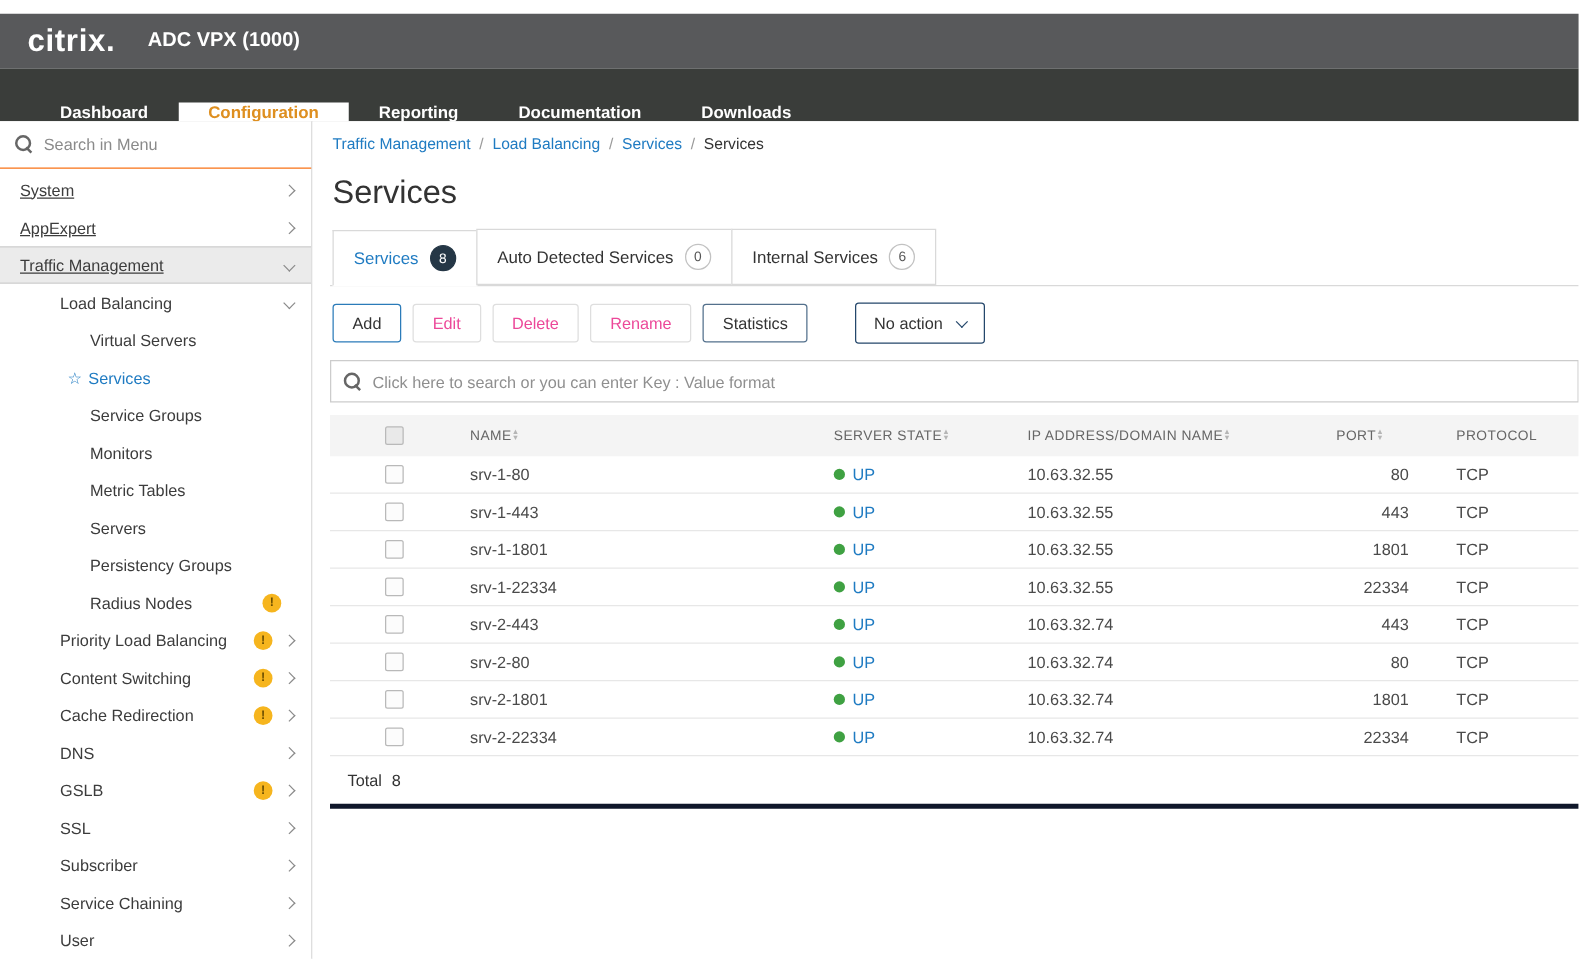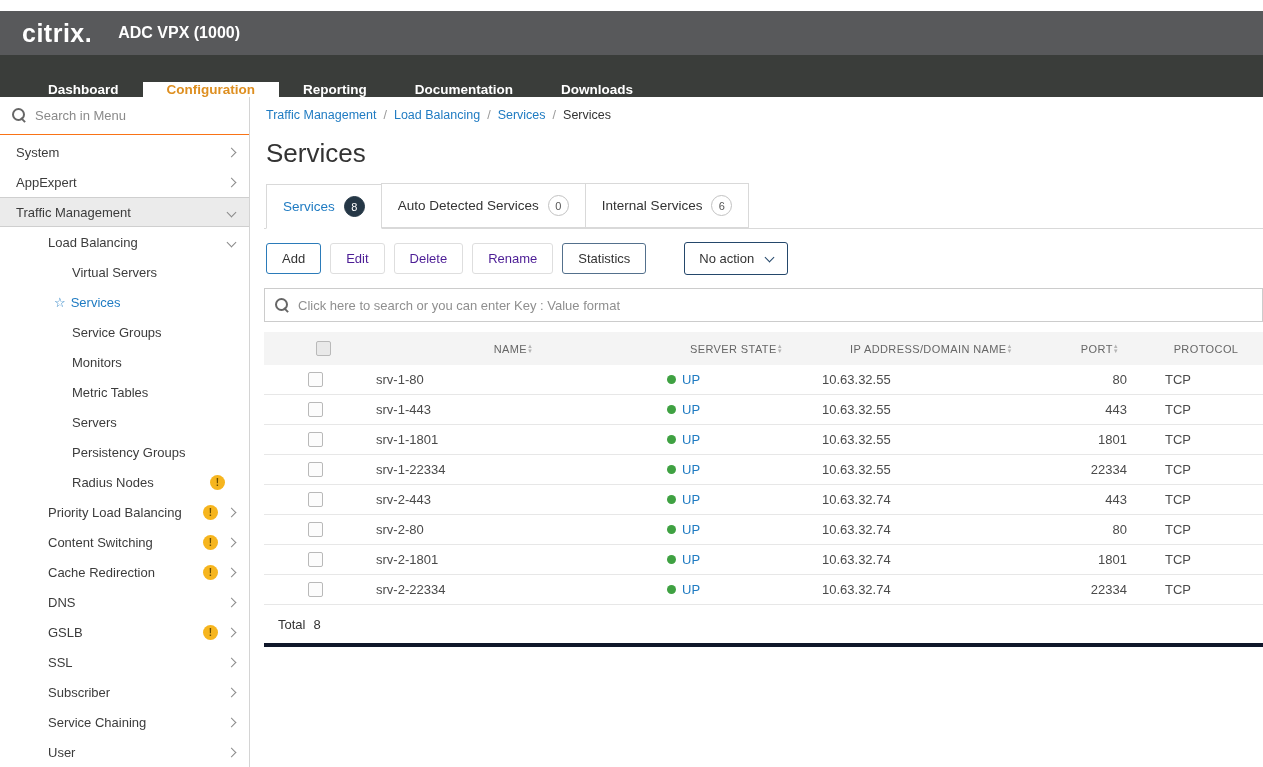--- a/index.html
+++ b/index.html
@@ -19,21 +19,21 @@
   .body { flex:1; display:flex; min-height:0; }
 
   
   .sidebar { width:250px; border-right:1px solid #D4D4D4; display:flex; flex-direction:column; background:#fff; flex:0 0 auto; }
   .side-search { height:38px; border-bottom:1px solid #f97316; display:flex; align-items:center; padding:0 12px; gap:8px; flex:0 0 auto; }
   .menu-search { border:none; outline:none; font-size:13px; color:#444; flex:1; font-family:inherit; background:transparent; }
   .menu-search::placeholder { color:#8A8A8A; }
   .menu { flex:1; overflow:hidden; padding-top:2px; }
   .menu-item { height:30px; display:flex; align-items:center; font-size:13px; color:#3C3C3C; padding-right:14px; cursor:pointer; }
   .menu-label { white-space:nowrap; }
-  .lvl0 { padding-left:16px; }
+  .lvl0 { padding-left:16px;text-decoration:underline; }
   .lvl1 { padding-left:48px; }
   .lvl2 { padding-left:72px; }
   .menu-item.starred { padding-left:54px; }
   .menu-item.selected { background:#EBEBEB; border-top:1px solid #CFCFCF; border-bottom:1px solid #CFCFCF; }
   .menu-item.active { color:#1F7BC2; }
   .star { color:#1F7BC2; margin-right:5px; font-size:13px; }
   .spacer { flex:1; }
   .warn { width:15px; height:15px; border-radius:50%; background:#F6B51E; color:#6B4E00; font-size:10px; font-weight:700; display:flex; align-items:center; justify-content:center; margin-right:10px; flex:0 0 auto; }
   .chev { width:7px; height:7px; border-right:1.6px solid #8A8A8A; border-bottom:1.6px solid #8A8A8A; display:inline-block; flex:0 0 auto; }
   .chev.right { transform:rotate(-45deg); }
@@ -58,32 +58,32 @@
   .ctab.active { border-bottom:1px solid #fff; margin-bottom:-1px; }
   .ctab.active .ctab-label { color:#1F7BC2; }
   .ctab-badge { min-width:21px; height:21px; border-radius:11px; border:1px solid #C2C2C2; color:#555; font-size:11px; display:flex; align-items:center; justify-content:center; padding:0 4px; }
   .ctab-badge.active { background:#253746; border-color:#253746; color:#fff; }
 
   .toolbar { display:flex; align-items:center; margin:13px 0 0 2px; }
   .toolbar-buttons { display:flex; gap:9px; }
   .btn { font-family:inherit; font-size:13px; padding:7px 15px; background:#fff; border:1px solid #CFCFCF; border-radius:3px; color:#333; cursor:pointer; }
   .btn.primary { border-color:#2B7BB9; }
   .btn.dark { border-color:#53708C; }
-  .btn.disabled { color:#4c1d95; border-color:#DEDEDE; cursor:default; }
+  .btn.disabled { color:#ec4899; border-color:#DEDEDE; cursor:default; }
   .action-dd { margin-left:38px; display:flex; align-items:center; gap:12px; border:1px solid #24476B; border-radius:3px; padding:8px 14px; font-size:13px; color:#333; cursor:pointer; }
 
   .tbl-search { margin-top:13px; height:34px; border:1px solid #CCC; display:flex; align-items:center; padding:0 10px; gap:8px; }
   .tbl-search input { flex:1; border:none; outline:none; font-size:13px; color:#444; font-family:inherit; }
   .tbl-search input::placeholder { color:#8F8F8F; }
 
   
   .table { margin-top:10px; }
   .thead, .tr { display:flex; align-items:center; }
   .thead { background:#F4F4F4; height:33px; }
-  .th { display:flex; align-items:center; justify-content:center; font-size:11px; color:#666; letter-spacing:.4px; padding-right:16px; }
+  .th { display:flex; align-items:center; justify-content:flex-start; font-size:11px; color:#666; letter-spacing:.4px; padding-right:16px; }
   .th.col3 { padding-left:12px; }
   .sort { font-size:6px; line-height:5px; color:#B5B5B5; text-align:center; }
   .colcheck { width:90px; padding-left:44px; flex:0 0 auto; display:flex; align-items:center; }
   .col0 { width:313px; flex:0 0 auto; padding-left:22px; }
   .col1 { width:155px; flex:0 0 auto; }
   .col2 { width:235px; flex:0 0 auto; }
   .col3 { width:90px; flex:0 0 auto; }
   .col4 { flex:1; padding-left:18px; }
   .tr { height:30px; border-bottom:1px solid #E7E7E7; font-size:13px; color:#4A4A4A; }
   .td { display:flex; align-items:center; }

